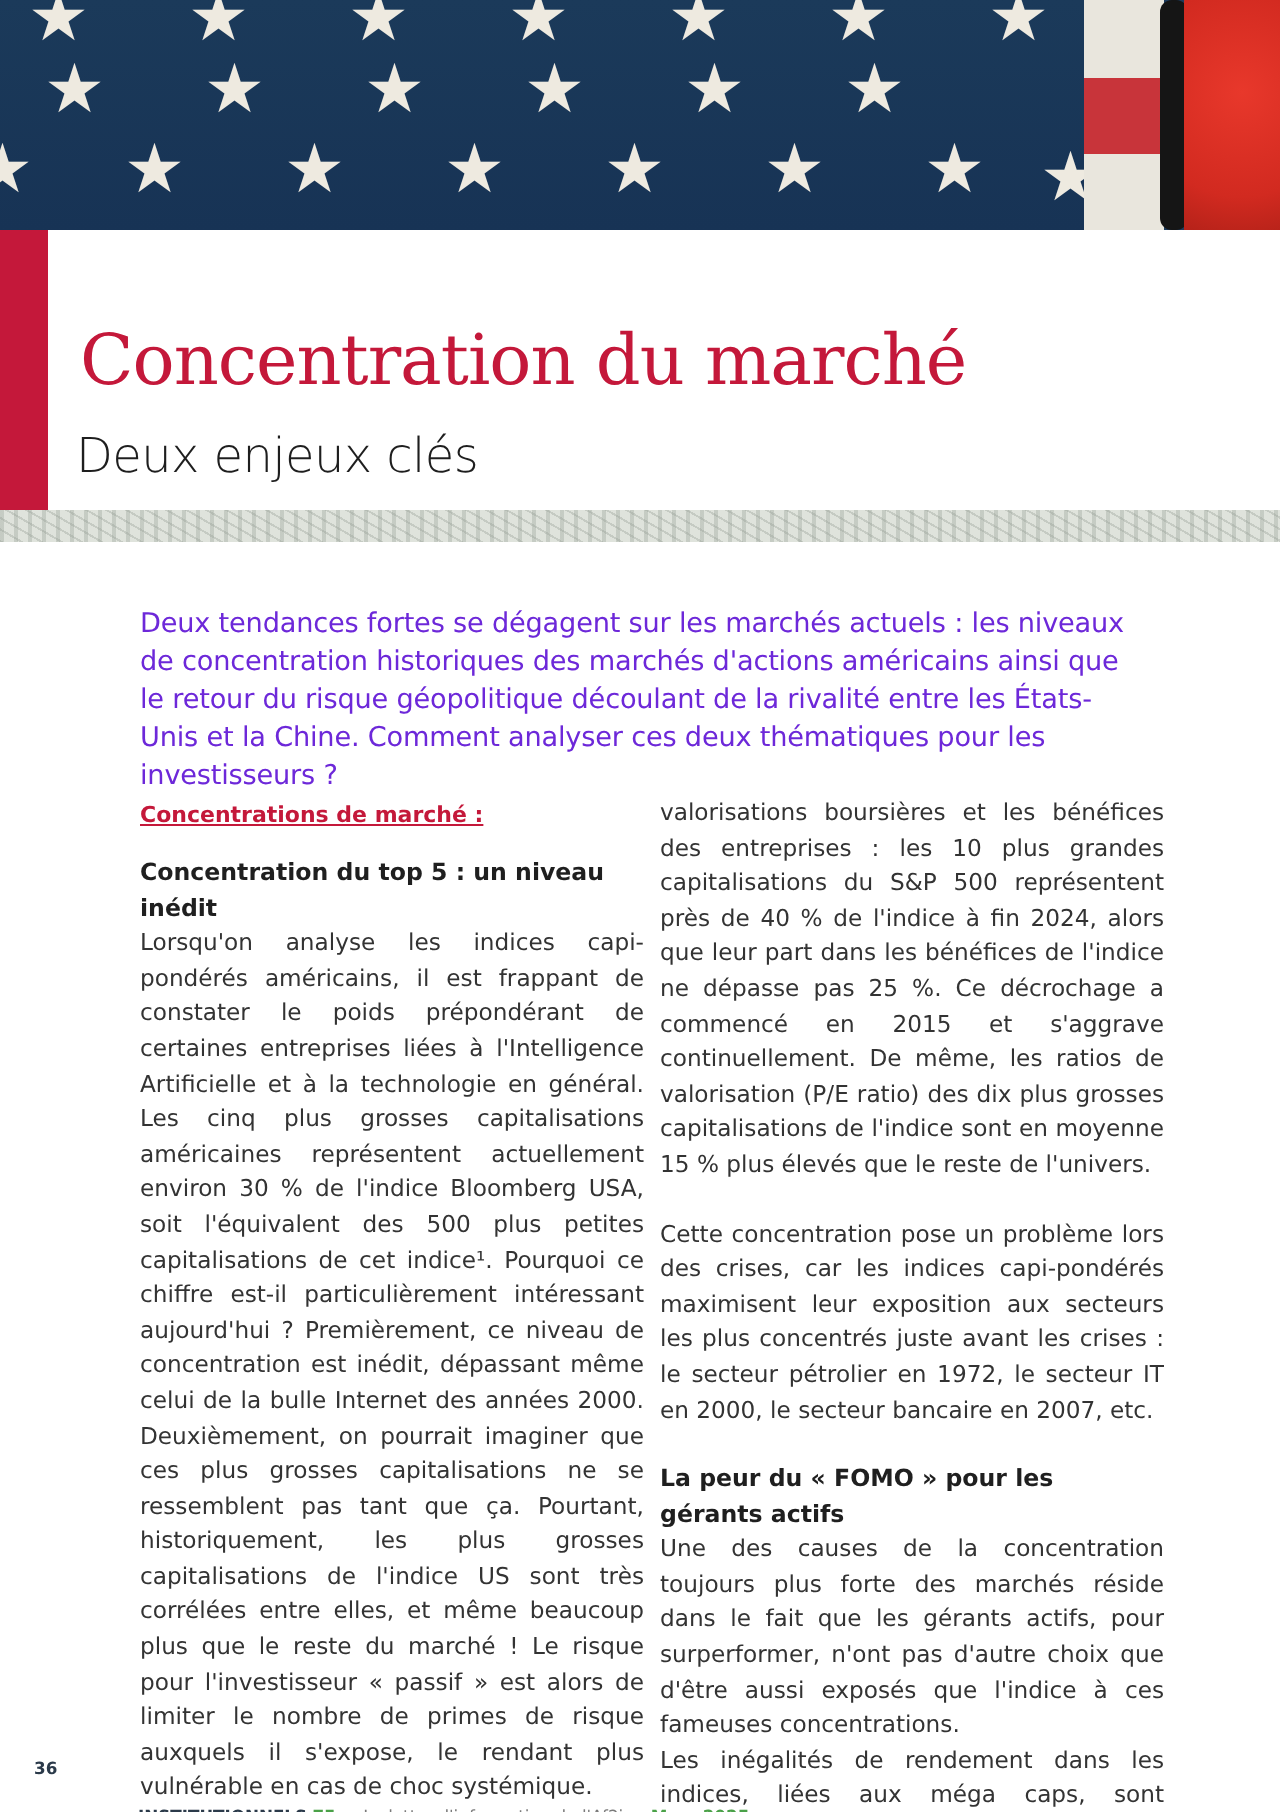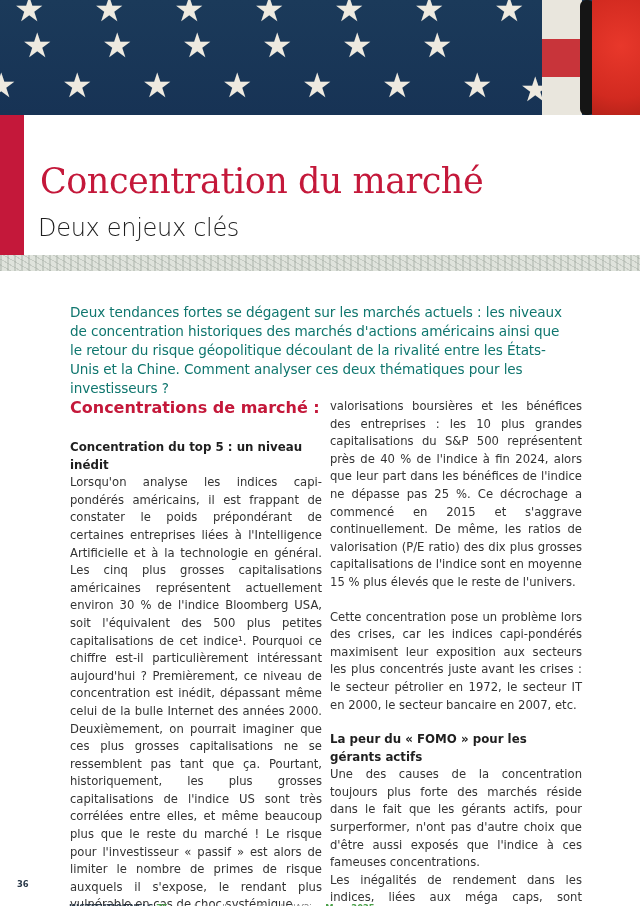--- a/index.html
+++ b/index.html
@@ -35,29 +35,29 @@
     .texture {
       position: absolute; left: 0; top: 255px; width: 640px; height: 16px;
       background:
         repeating-linear-gradient(90deg, rgba(150,160,150,0.35) 0 2px, transparent 2px 7px),
         repeating-linear-gradient(30deg, rgba(120,130,120,0.25) 0 1px, transparent 1px 5px),
         #dfe3dc;
     }
 
     .intro {
       position: absolute; left: 70px; top: 303px; width: 500px;
-      font-size: 13.6px; line-height: 19px; color: #0f766e; text-align: left;
+      font-size: 13.6px; line-height: 19px; color: #6d28d9; text-align: left;
       letter-spacing: -0.1px;
     }
 
     .col { position: absolute; top: 400px; width: 252px; font-size: 11.6px; line-height: 17.6px; color: #333; }
     .col.left { left: 70px; }
     .col.right { left: 330px; }
     .col p { text-align: justify; hyphens: auto; }
-    .section-title { color: #c4183a; font-weight: bold; font-size: 16px; line-height: 15px; margin-bottom: 24px; }
+    .section-title { color: #c4183a; font-weight: bold; font-size: 11px; line-height: 15px; margin-bottom: 13px; text-decoration: underline; }
     .sub-heading { font-weight: bold; color: #1f1f1f; font-size: 11.8px; line-height: 17.6px; }
     .gap { height: 17px; }
 
     .footer {
       position: absolute; left: 0; top: 877px; width: 640px; height: 14px;
       font-size: 8.4px; line-height: 14px; color: #7a7a7a;
     }
     .footer .page-num { position: absolute; left: 17px; font-weight: bold; color: #2b3a4a; }
     .footer .pub { position: absolute; left: 69px; white-space: nowrap; margin-top: 24px; }
     .footer .pub-name { font-weight: bold; color: #2b3a4a; }

